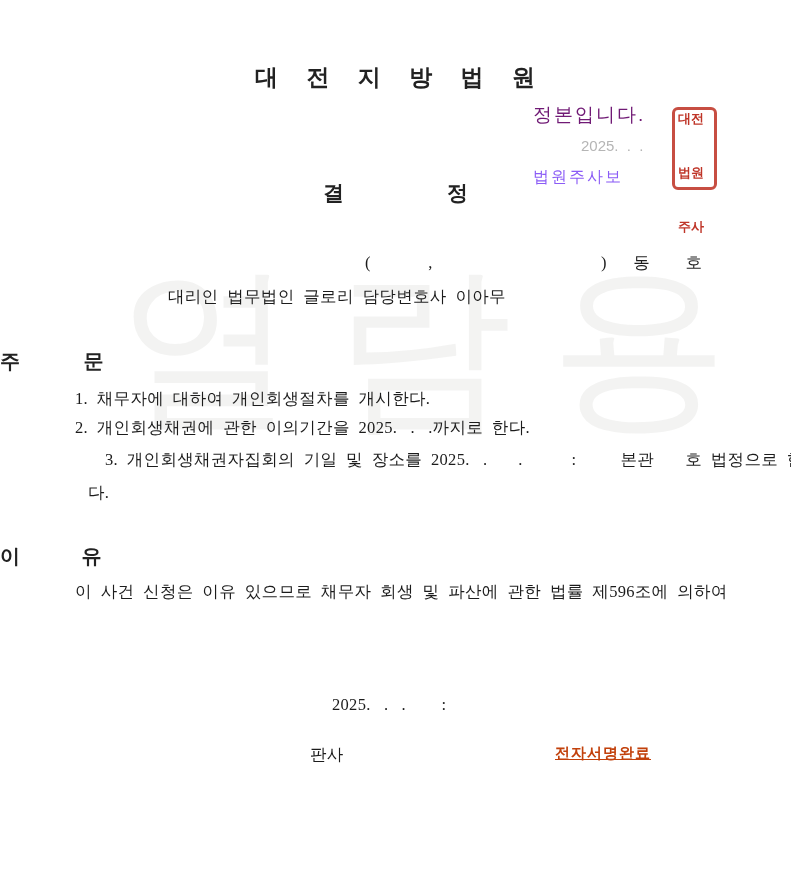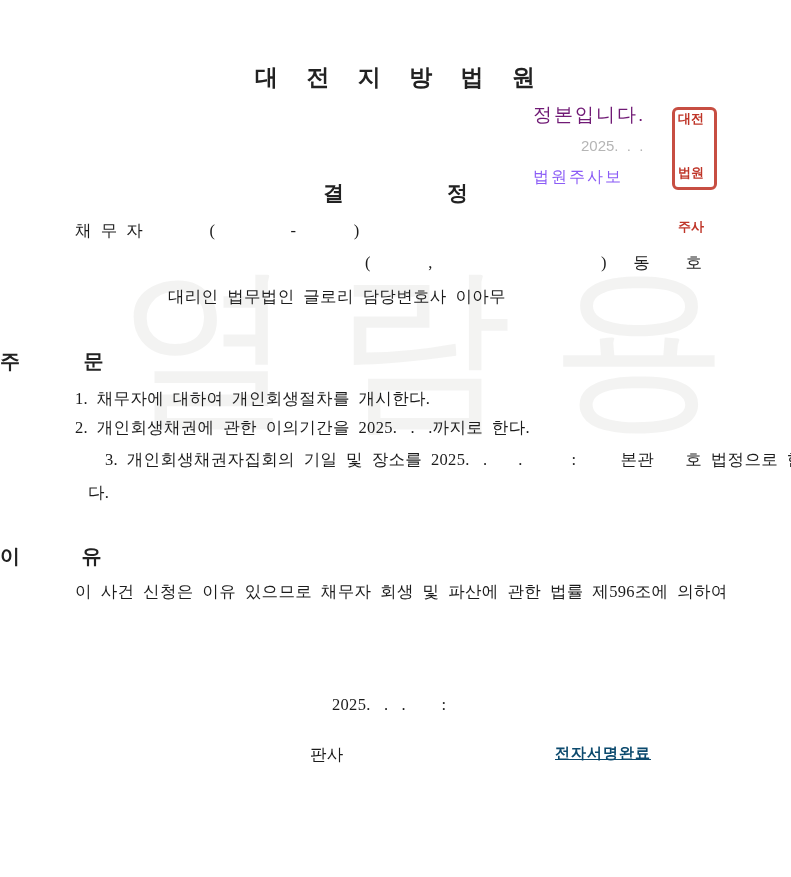--- a/index.html
+++ b/index.html
@@ -39,21 +39,21 @@
     left:672px;top:107px;width:45px;height:83px;box-sizing:border-box;
     border:3px solid rgba(191,53,40,0.88);border-radius:6px;
     display:flex;flex-direction:column;justify-content:space-around;
     padding:2px 3px;color:#bf3528;
     font-family:"Liberation Sans","DejaVu Sans",sans-serif;
     font-weight:bold;font-size:13px;line-height:1;z-index:2;gap:41px;
   }
   .seal-row{display:flex;justify-content:space-between;letter-spacing:0;}
   .signature{
     font-weight:bold;text-decoration:underline;font-size:15px;
-    letter-spacing:1px;color:#0c4a6e;
+    letter-spacing:1px;color:#c2410c;
   }
 </style>
 </head>
 <body>
 
 <div class="page">
 
   <div class="watermark">열람용</div>
 
   <div class="abs gothic court-name z">대 전 지 방 법 원</div>
@@ -63,21 +63,20 @@
   <div class="abs stamp-line3 z">법원주사보</div>
 
   <div class="abs seal">
     <div class="seal-row">대전</div>
     <div class="seal-row">법원</div>
     <div class="seal-row">주사</div>
   </div>
 
   <div class="abs gothic doc-title z">결 정</div>
 
-  <div class="abs pre body-text z" style="left:75px;top:220px;">채  무  자               (                 -             )</div>
   <div class="abs pre body-text z" style="left:365px;top:252px;">(             ,                                      )      동        호</div>
   <div class="abs pre body-text z" style="left:168px;top:286px;">대리인  법무법인  글로리  담당변호사  이아무</div>
 
   <div class="abs gothic section-heading order-heading z">주 문</div>
   <div class="abs pre body-text z" style="left:75px;top:388px;font-family:Liberation Serif, serif;">1.  채무자에  대하여  개인회생절차를  개시한다.</div>
   <div class="abs pre body-text z" style="left:75px;top:417px;">2.  개인회생채권에  관한  이의기간을  2025.   .   .까지로  한다.</div>
   <div class="abs pre body-text z" style="left:75px;top:449px;margin-left:30px;">3.  개인회생채권자집회의  기일  및  장소를  2025.   .       .           :          본관       호  법정으로  한</div>
   <div class="abs pre body-text z" style="left:88px;top:482px;">다.</div>
 
   <div class="abs gothic section-heading reason-heading z">이 유</div>

